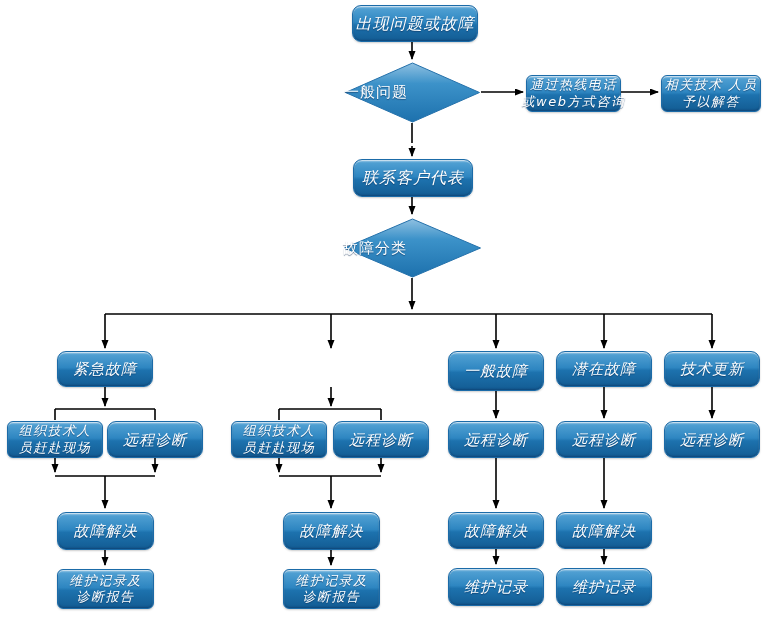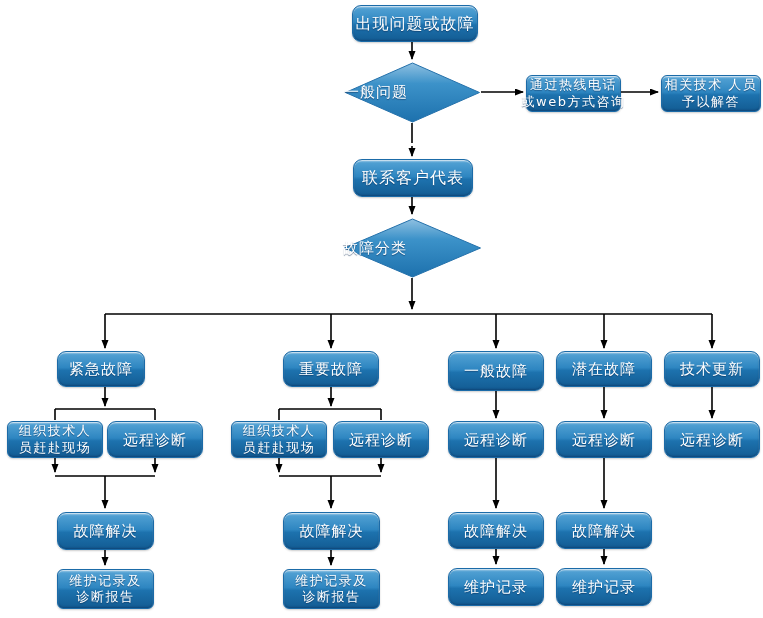--- a/index.html
+++ b/index.html
@@ -13,21 +13,21 @@
     background:linear-gradient(180deg,#9cc8e5 0%,#4f9fd2 8%,#2e86c1 46%,#1d72ae 54%,#135c93 100%);
     border:1px solid #1b6ba8;
     box-shadow:inset 0 1px 1px rgba(255,255,255,.55), inset 0 -1px 2px rgba(0,0,40,.25), 0 1px 2px rgba(0,0,0,.2);
     color:#fff;display:flex;flex-direction:column;align-items:center;justify-content:center;
     font-size:15px;line-height:1.2;text-align:center;
     text-shadow:0 1px 1px rgba(10,40,80,.55);
     letter-spacing:1px;
   }
   .node.lg{font-size:16px;}
   .node.two-line{font-size:13px;line-height:1.25;letter-spacing:1.5px;border-radius:6px;}
-  .node span{display:block;white-space:nowrap;}
+  .node span{display:block;white-space:nowrap;font-style:italic;}
   .diamond{
     position:absolute;display:flex;align-items:center;justify-content:flex-start;
     color:#fff;font-size:15px;letter-spacing:1px;text-shadow:0 1px 1px rgba(10,40,80,.55);
   }
   .diamond svg{position:absolute;left:0;top:0;}
   .diamond span{position:relative;z-index:1;}
 </style>
 </head>
 <body>
 
@@ -118,25 +118,22 @@
     <span>联系客户代表</span>
   </div>
 
   <div class="diamond" style="left:343px;top:218px;width:139px;height:60px">
     <svg width="139" height="60">
       <polygon points="69.5,1 137.5,30 69.5,59 1.5,30" fill="url(#diagrad)" stroke="#2471ab" stroke-width="1"></polygon>
     </svg>
     <span>故障分类</span>
   </div>
 
-  <div class="node" style="left:57px;top:351px;width:88px;height:36px">
+  <div class="node" style="left:57px;top:351px;width:96px;height:36px">
     <span>紧急故障</span>
-  </div>
-  <div class="node" style="left:283px;top:351px;width:96px;height:36px">
-    <span>重要故障</span>
   </div>
   <div class="node" style="left:448px;top:351px;width:96px;height:40px">
     <span>一般故障</span>
   </div>
   <div class="node" style="left:556px;top:351px;width:96px;height:36px">
     <span>潜在故障</span>
   </div>
   <div class="node" style="left:664px;top:351px;width:96px;height:36px">
     <span>技术更新</span>
   </div>

